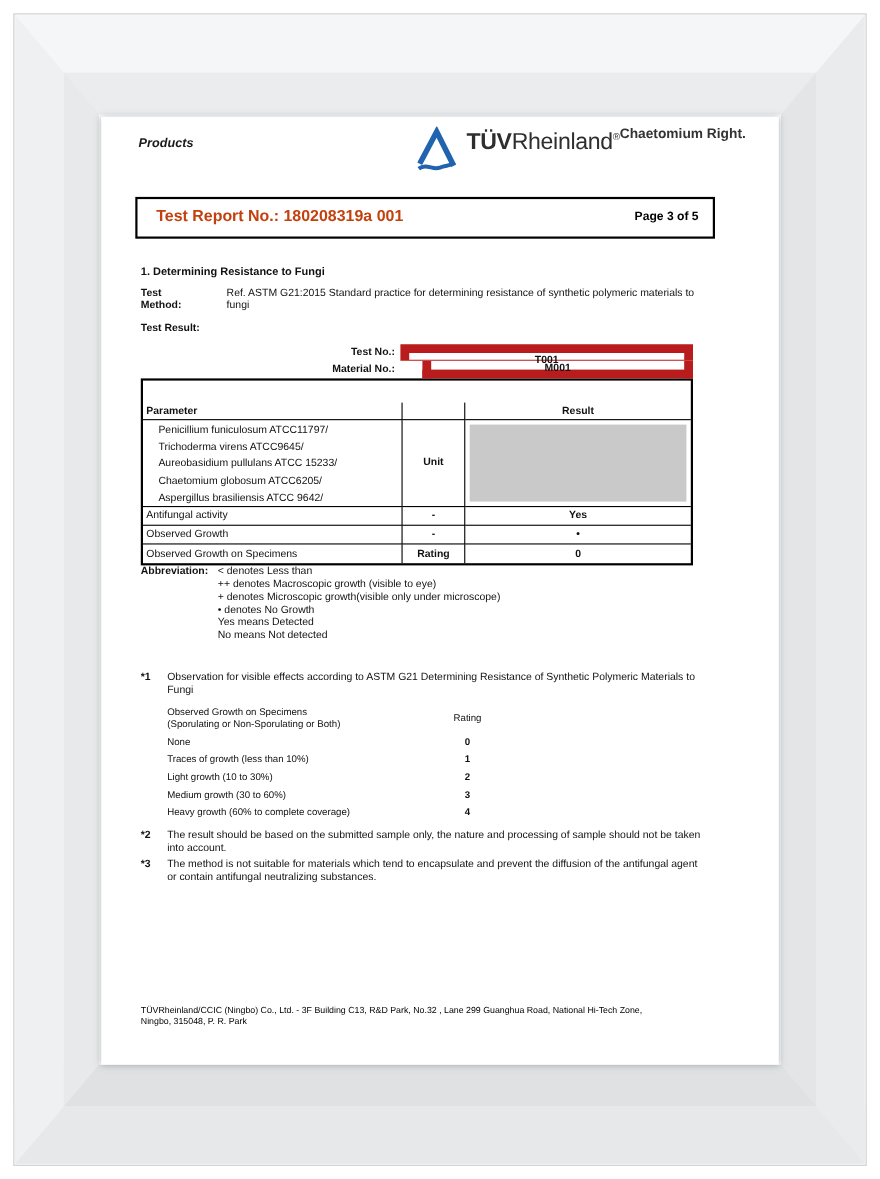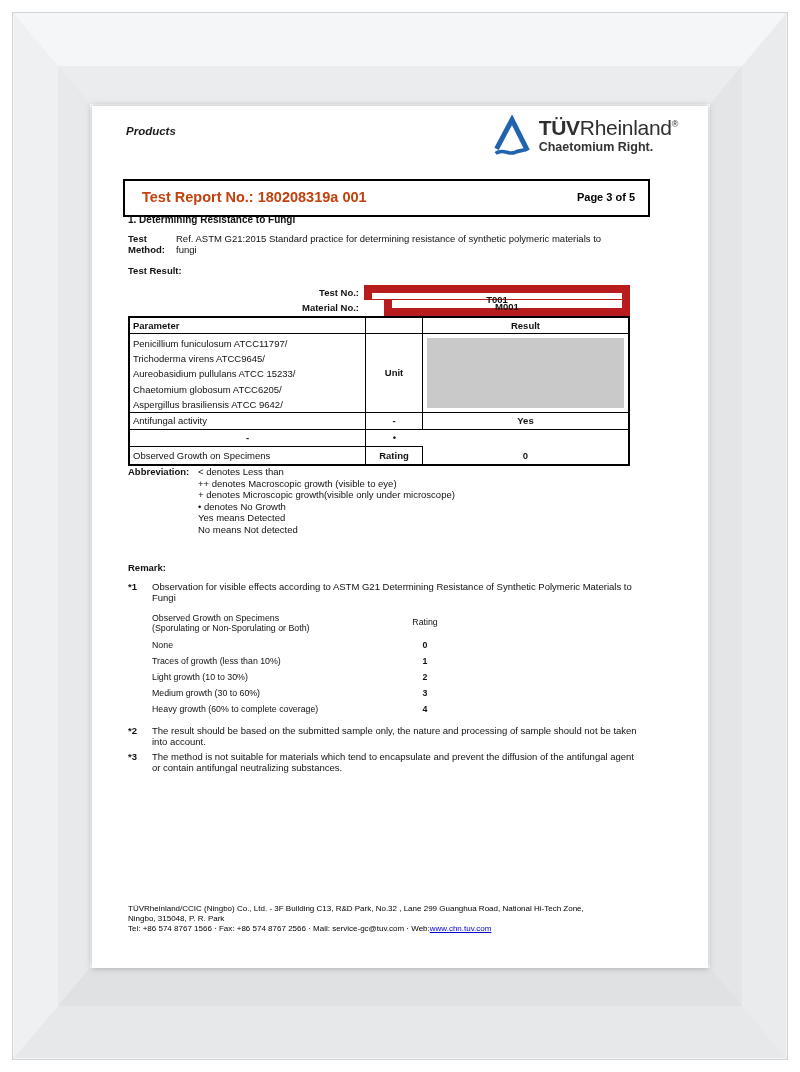--- a/index.html
+++ b/index.html
@@ -24,60 +24,60 @@
   .paper {
     position:absolute; left:92px; right:92px; top:106px; bottom:104px;
     background:#ffffff; box-shadow:0 0 6px rgba(110,116,122,0.55);
   }
   .doc { position:absolute; inset:0; font-size:9.5px; line-height:11.5px; }
 
   
   .products { position:absolute; top:20px; left:34px; font-size:11.5px; font-weight:bold; font-style:italic; color:#1a1a1a; }
   .logo { position:absolute; top:7px; right:30px; display:flex; align-items:flex-start; }
   .logo-mark { color:var(--logo-blue,#2063ae); margin-right:7px; margin-top:2px; }
-  .logo-textcol { display:flex; flex-direction:column; }
+  .logo-textcol { display:flex; flex-direction:row; }
   .logo-brand { font-size:21px; line-height:22px; color:#2e2e2e; letter-spacing:-0.3px; }
   .logo-brand .b { font-weight:bold; }
   .logo-brand sup { font-size:9px; vertical-align:super; }
   .logo-tagline { font-size:12.5px; font-weight:bold; color:#333; margin-top:3px; }
 
   .report-box {
     position:absolute; top:73px; left:31px; width:527px; height:38px;
     border:2px solid #000; box-sizing:border-box;
     display:flex; align-items:center;
   }
   .report-title { margin-left:17px; flex:1; font-weight:bold; font-size:14.5px; color:#c2410c; }
   .report-page  { margin-right:13px; font-weight:bold; font-size:11px; color:#000; }
 
   
-  .content { position:absolute; top:108px; left:36px; width:540px; }
+  .content { position:absolute; top:136px; left:36px; width:540px; }
   .sec-heading { font-weight:bold; font-size:10px; }
   .method-row { display:flex; margin-top:7px; }
   .method-label { width:48px; font-weight:bold; flex:none; }
-  .method-text { width:430px; }
+  .method-text { width:430px;margin-left:30px; }
   .result-label { font-weight:bold; margin-top:9px; }
 
   
   .rtable { margin-top:9px; width:502px; box-sizing:border-box; }
   .rt-pre { display:grid; grid-template-columns:236px 266px; }
   .rt-pre .lbl { font-weight:bold; text-align:right; padding-right:5px; line-height:15px; height:15px; }
   .rt-pre .val {
     border:8px solid #b91c1c; box-sizing:border-box; font-weight:bold;
     text-align:center; line-height:13px; height:15px;
   }
   .rt-pre .val.first { border-bottom-width:1px; }
   .rt-pre .val.second { border-top:0; height:16px; line-height:14px;margin-left:20px; }
   .rt-main { border:2px solid #000; border-top-width:2px; }
   .rt-row { display:grid; grid-template-columns:236px 57px 1fr; }
   .rt-cell { box-sizing:border-box; padding:0 3px; display:flex; align-items:center; }
   .br { border-right:1px solid #000; }
   .bb { border-bottom:1px solid #000; }
-  .rt-head { height:16px; font-weight:bold; }
+  .rt-head { height:16px; font-weight:bold;margin-top:20px; }
   .rt-head .c-result { justify-content:center; }
-  .rt-paramcell { display:block; padding:2px 3px 0 3px; }
+  .rt-paramcell { display:block; padding:2px 3px 0 14px; }
   .rt-paramcell div { line-height:15.2px; }
   .rt-unitcell { justify-content:center; font-weight:bold; }
   .rt-graycell { padding:3px 4px; display:flex; }
   .redacted-box { background:var(--redacted-gray,#c9c9c9); flex:1; height:70px; }
   .rt-data { height:17px; }
   .rt-data .c-u, .rt-data .c-r { justify-content:center; font-weight:bold; }
 
   
   .abbrev { display:flex; }
   .abbrev-label { width:70px; font-weight:bold; flex:none; }
@@ -171,20 +171,21 @@
               <div class="redacted-box"></div>
             </div>
           </div>
 
           <div class="rt-row rt-data">
             <div class="rt-cell br bb c-p">Antifungal activity</div>
             <div class="rt-cell br bb c-u">-</div>
             <div class="rt-cell bb c-r">Yes</div>
           </div>
           <div class="rt-row rt-data">
+            <div class="rt-cell br bb c-p">Observed Growth</div>
             <div class="rt-cell br bb c-u">-</div>
             <div class="rt-cell bb c-r">•</div>
           </div>
           <div class="rt-row rt-data">
             <div class="rt-cell br c-p">Observed Growth on Specimens</div>
             <div class="rt-cell br c-u">Rating</div>
             <div class="rt-cell c-r">0</div>
           </div>
         </div>
       </div>
@@ -195,21 +196,20 @@
           <div>&lt; denotes Less than</div>
           <div>++ denotes Macroscopic growth (visible to eye)</div>
           <div>+ denotes  Microscopic growth(visible only under microscope)</div>
           <div>• denotes No Growth</div>
           <div>Yes means Detected</div>
           <div>No means Not detected</div>
         </div>
       </div>
 
       <div class="remark">
-        <div class="remark-label">Remark:</div>
 
         <div class="remark-item">
           <span class="remark-marker">*1</span>
           <span class="remark-text">Observation for visible effects according to ASTM G21 Determining Resistance of Synthetic Polymeric Materials to Fungi</span>
         </div>
 
         <div class="rating-table">
           <div class="ratt-head">
             <div class="h1">
               <div>Observed Growth on Specimens</div>
@@ -247,17 +247,16 @@
           <span class="remark-marker">*3</span>
           <span class="remark-text">The method is not suitable for materials which tend to encapsulate and prevent the diffusion of the antifungal agent or contain antifungal neutralizing substances.</span>
         </div>
       </div>
 
     </div>
 
     <div class="footer">
       <div>TÜVRheinland/CCIC (Ningbo) Co., Ltd. - 3F Building C13, R&amp;D Park, No.32 , Lane 299 Guanghua Road, National Hi-Tech Zone,</div>
       <div>Ningbo, 315048, P. R. Park</div>
-      <div><span>Tel: +86 574 8767 1566 · Fax: +86 574 8767 2566 · Mail: service-gc@tuv.com · Web:</span><a href="#">www.chn.tuv.com</a></div>
     </div>
 
   </div>
 </div>
 
 </body></html>

